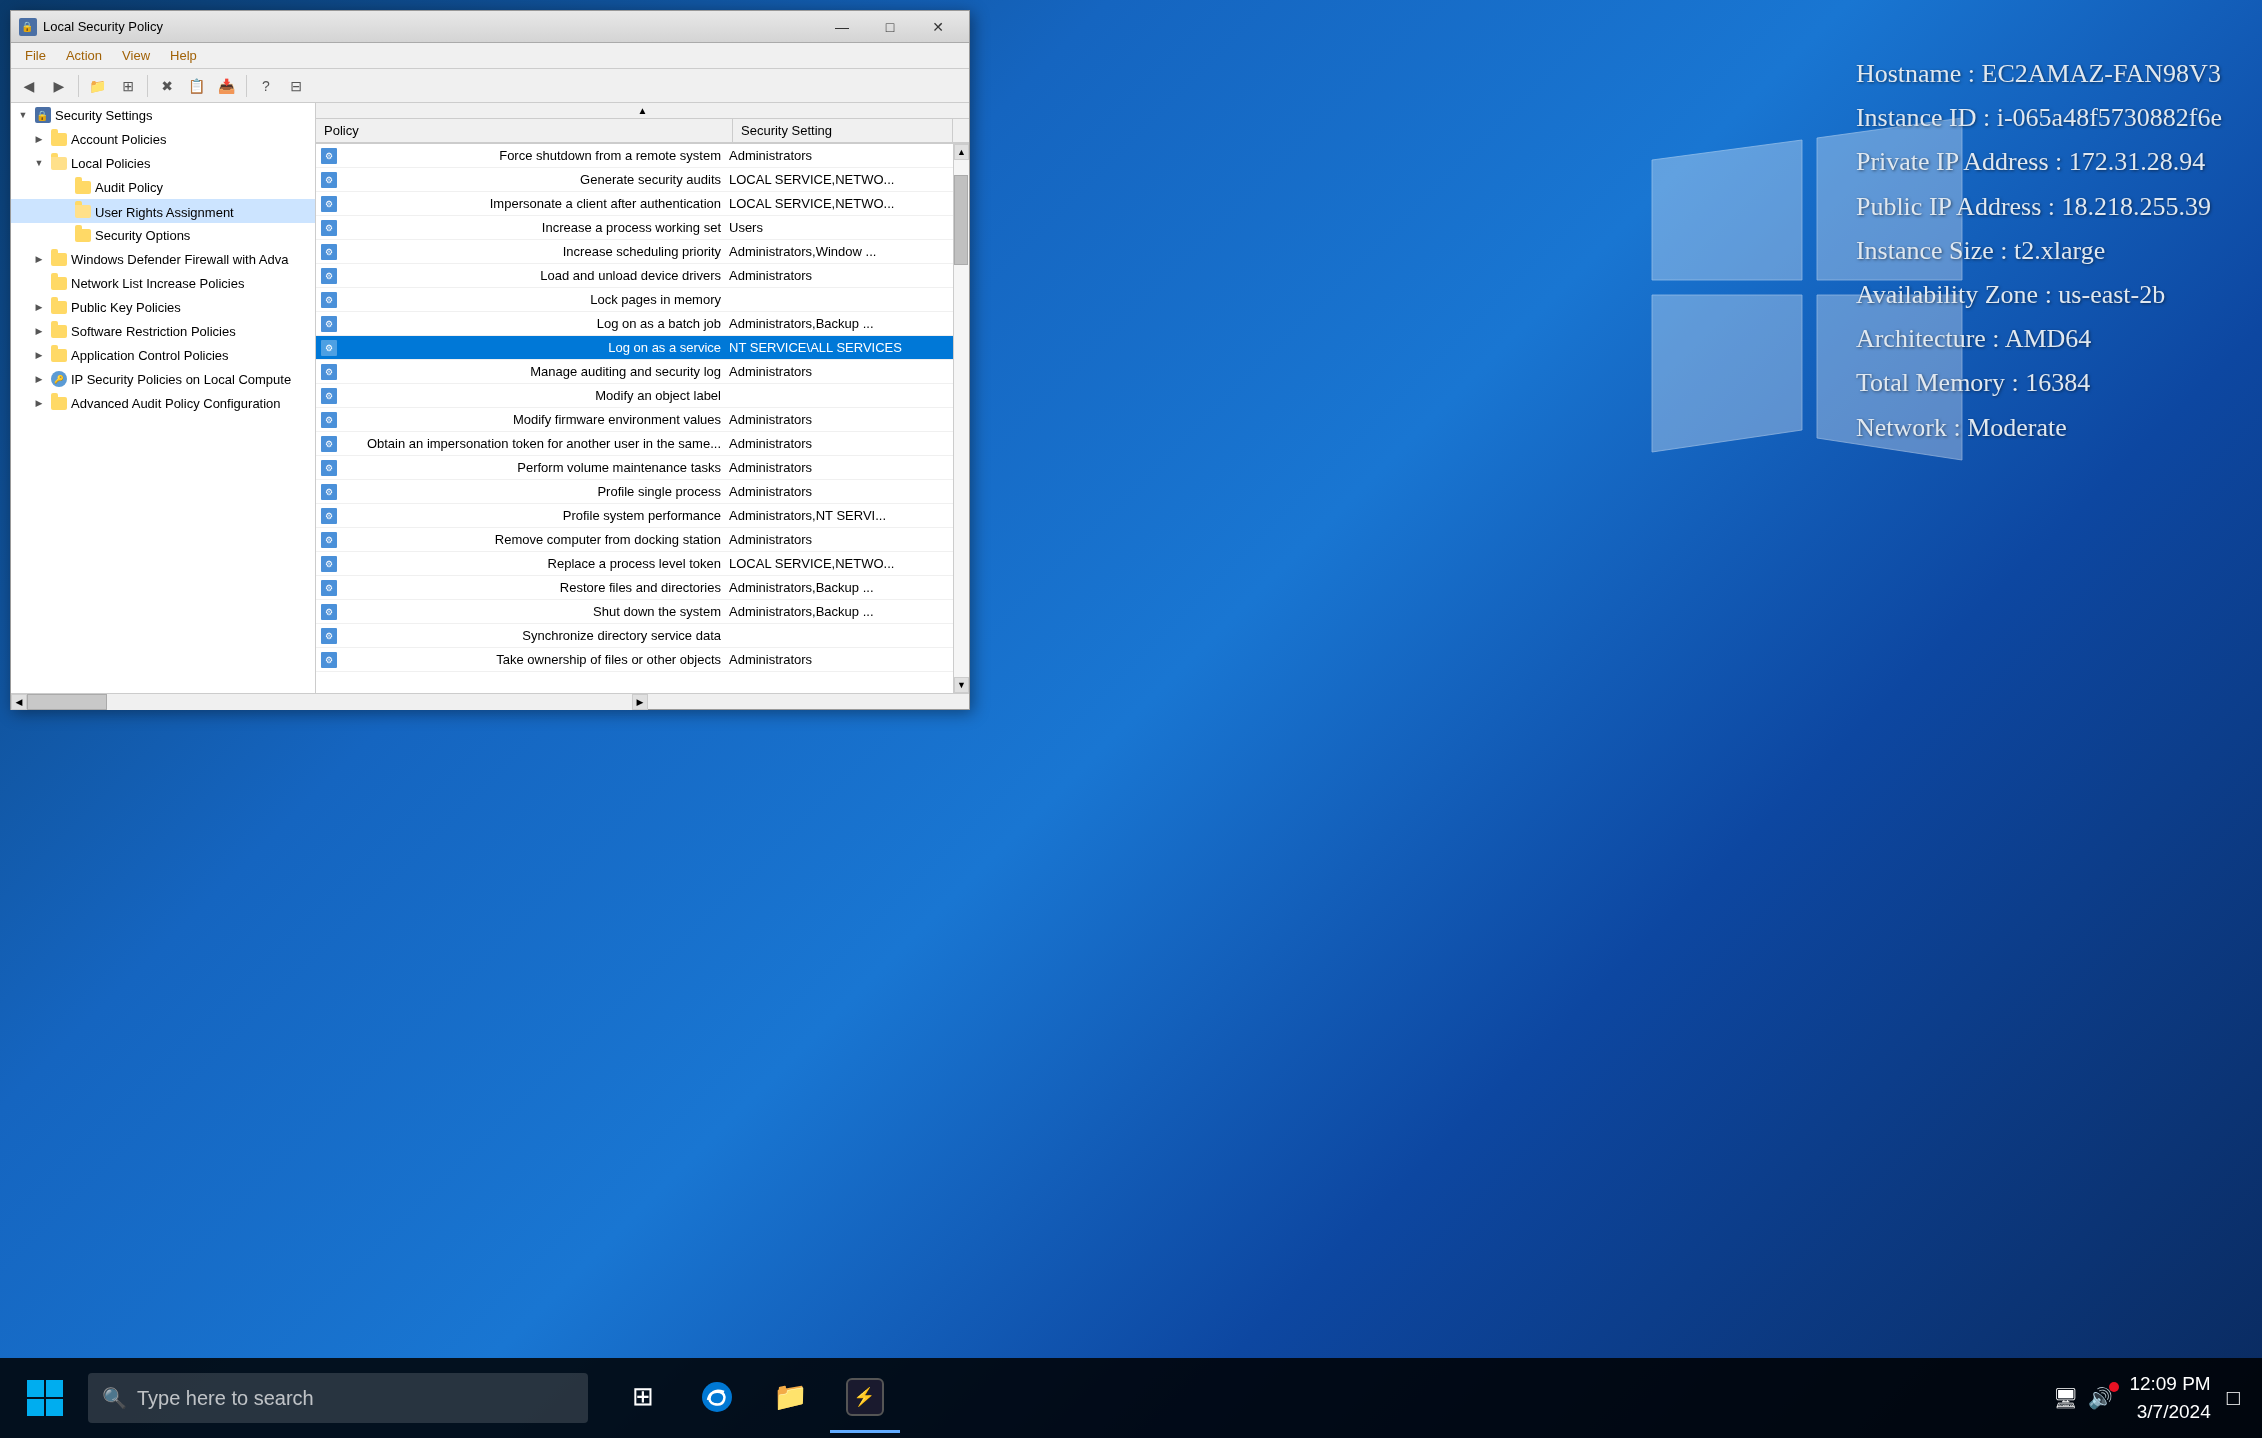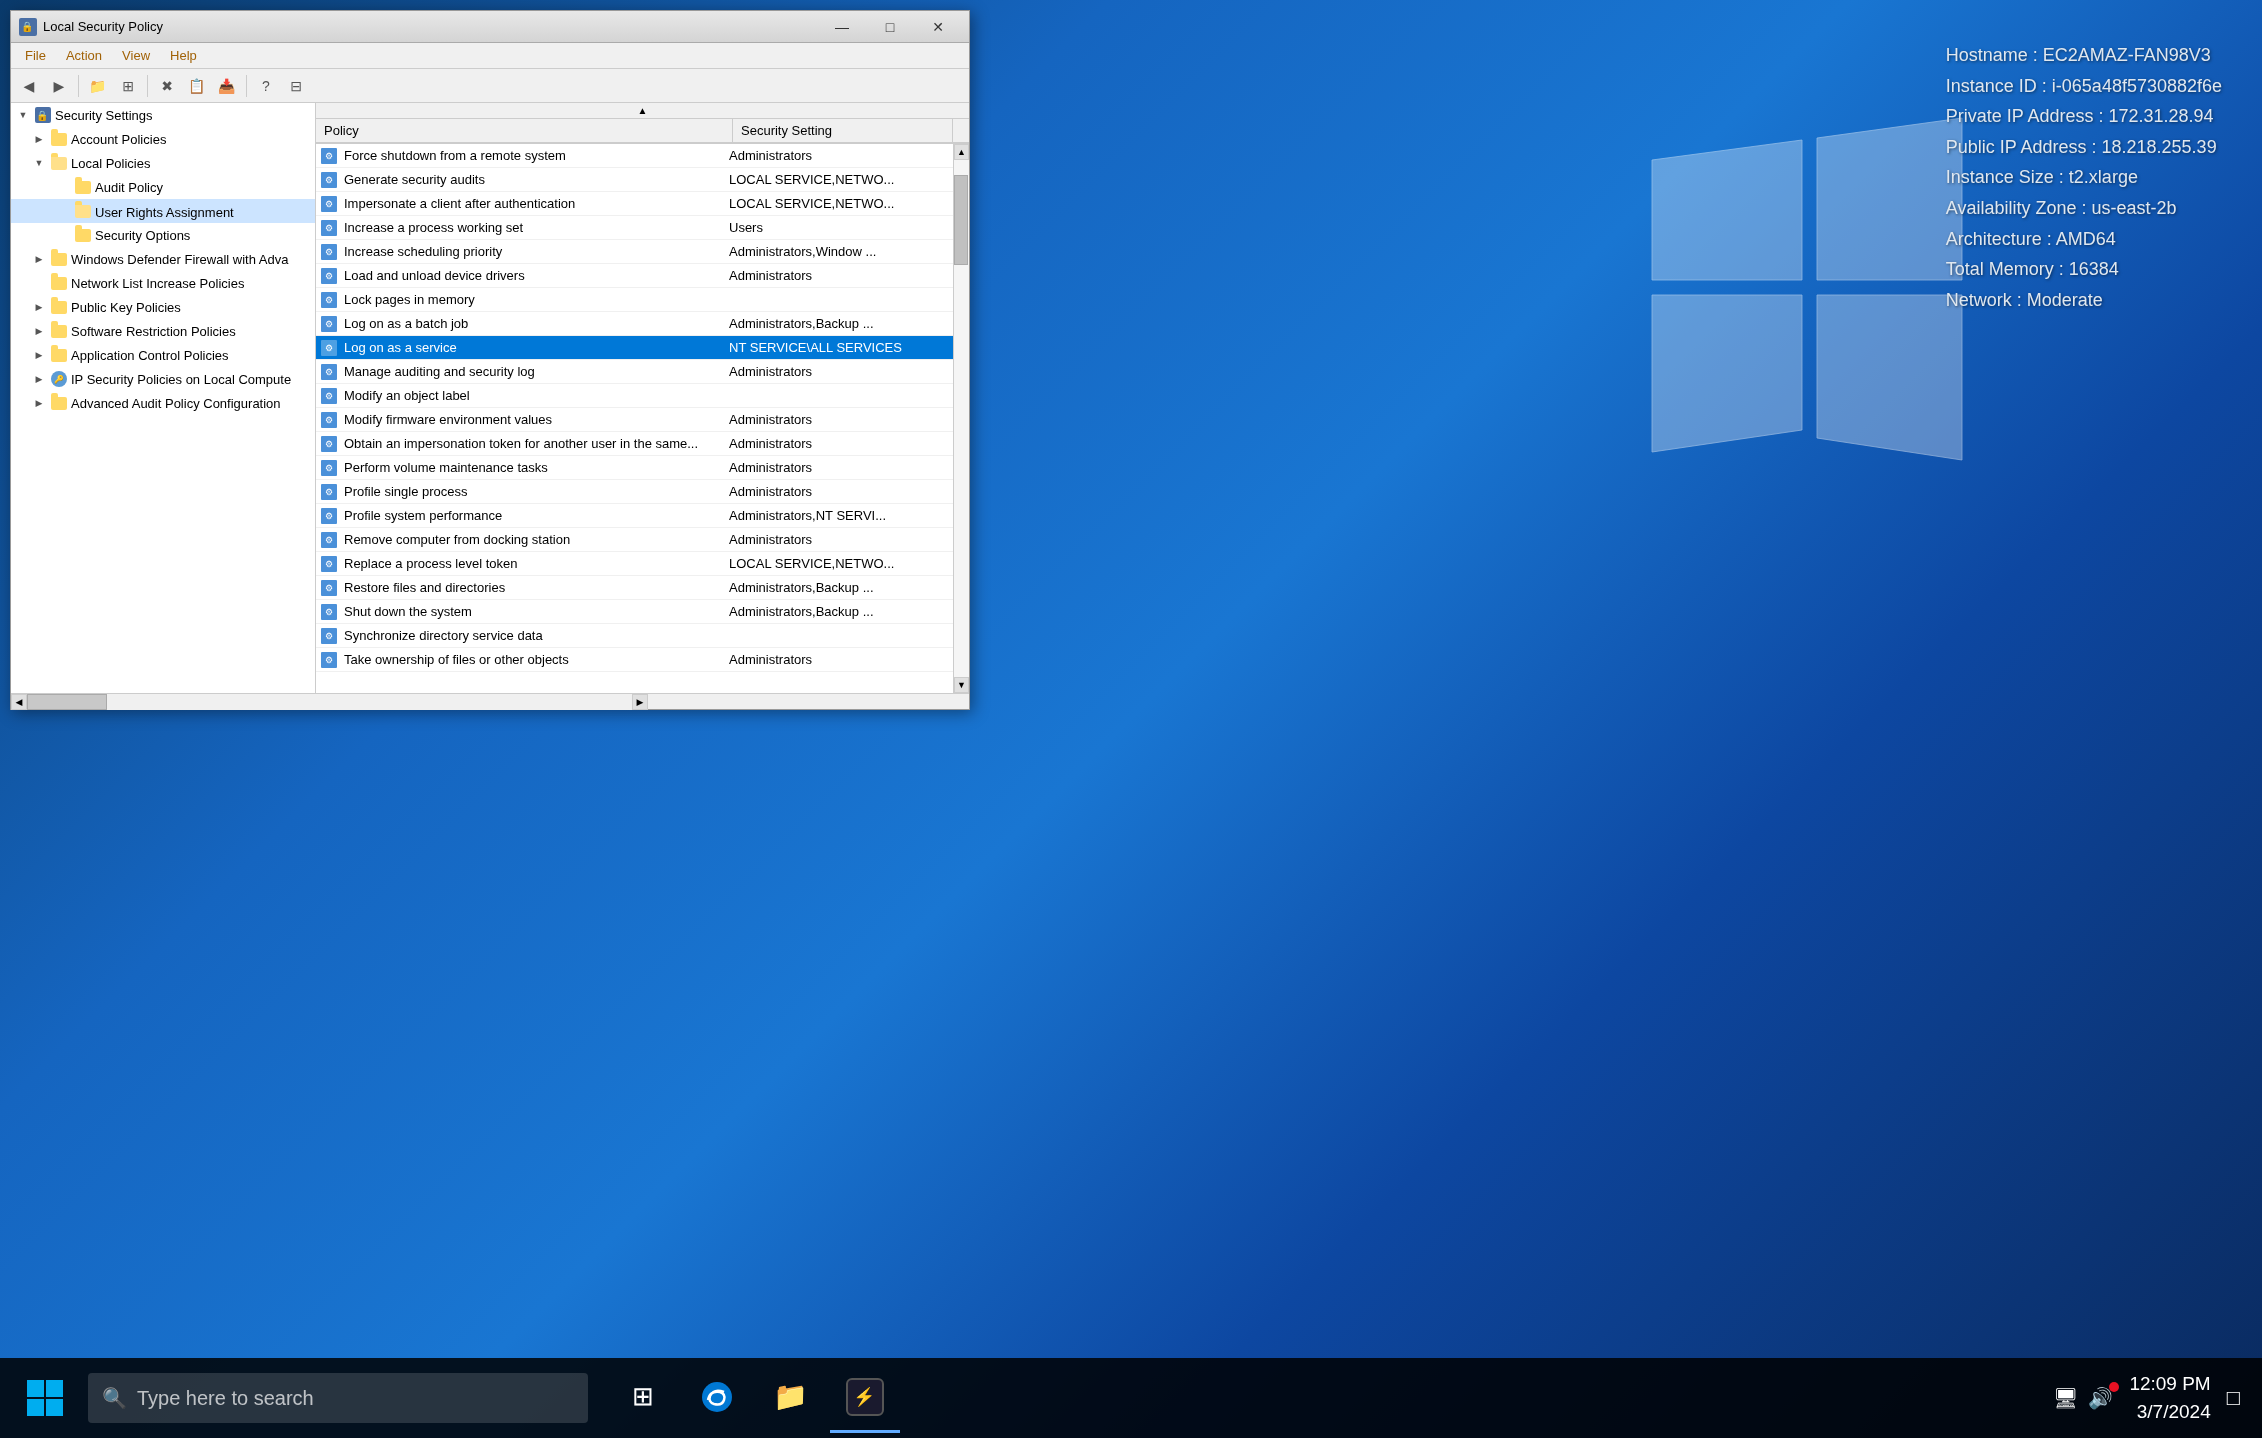--- a/index.html
+++ b/index.html
@@ -15,26 +15,27 @@
     
     .desktop {
       position: absolute;
       top: 0; left: 0; right: 0; bottom: 0;
       background: linear-gradient(135deg, #0a3a6b 0%, #1565c0 30%, #1976d2 50%, #0d47a1 70%, #0a2a5e 100%);
     }
 
     
     .info-panel {
       position: absolute;
-      top: 40px;
+      top: 52px;
       right: 40px;
       color: #e0e8f0;
-      font-size: 18px;
+      font-size: 26px;
       line-height: 1.7;
       text-shadow: 1px 1px 3px rgba(0,0,0,0.5);
+      font-family: Liberation Serif, serif;
     }
 
     
     .window {
       position: absolute;
       top: 10px;
       left: 10px;
       width: 960px;
       height: 700px;
       background: #f0f0f0;
@@ -254,20 +255,21 @@
       display: flex;
       align-items: center;
       justify-content: center;
     }
     .row-policy-name {
       flex: 1;
       white-space: nowrap;
       overflow: hidden;
       text-overflow: ellipsis;
       padding-right: 8px;
+      text-align: right;
     }
     .row-setting {
       width: 220px;
       white-space: nowrap;
       overflow: hidden;
       text-overflow: ellipsis;
       flex-shrink: 0;
     }
 
     

